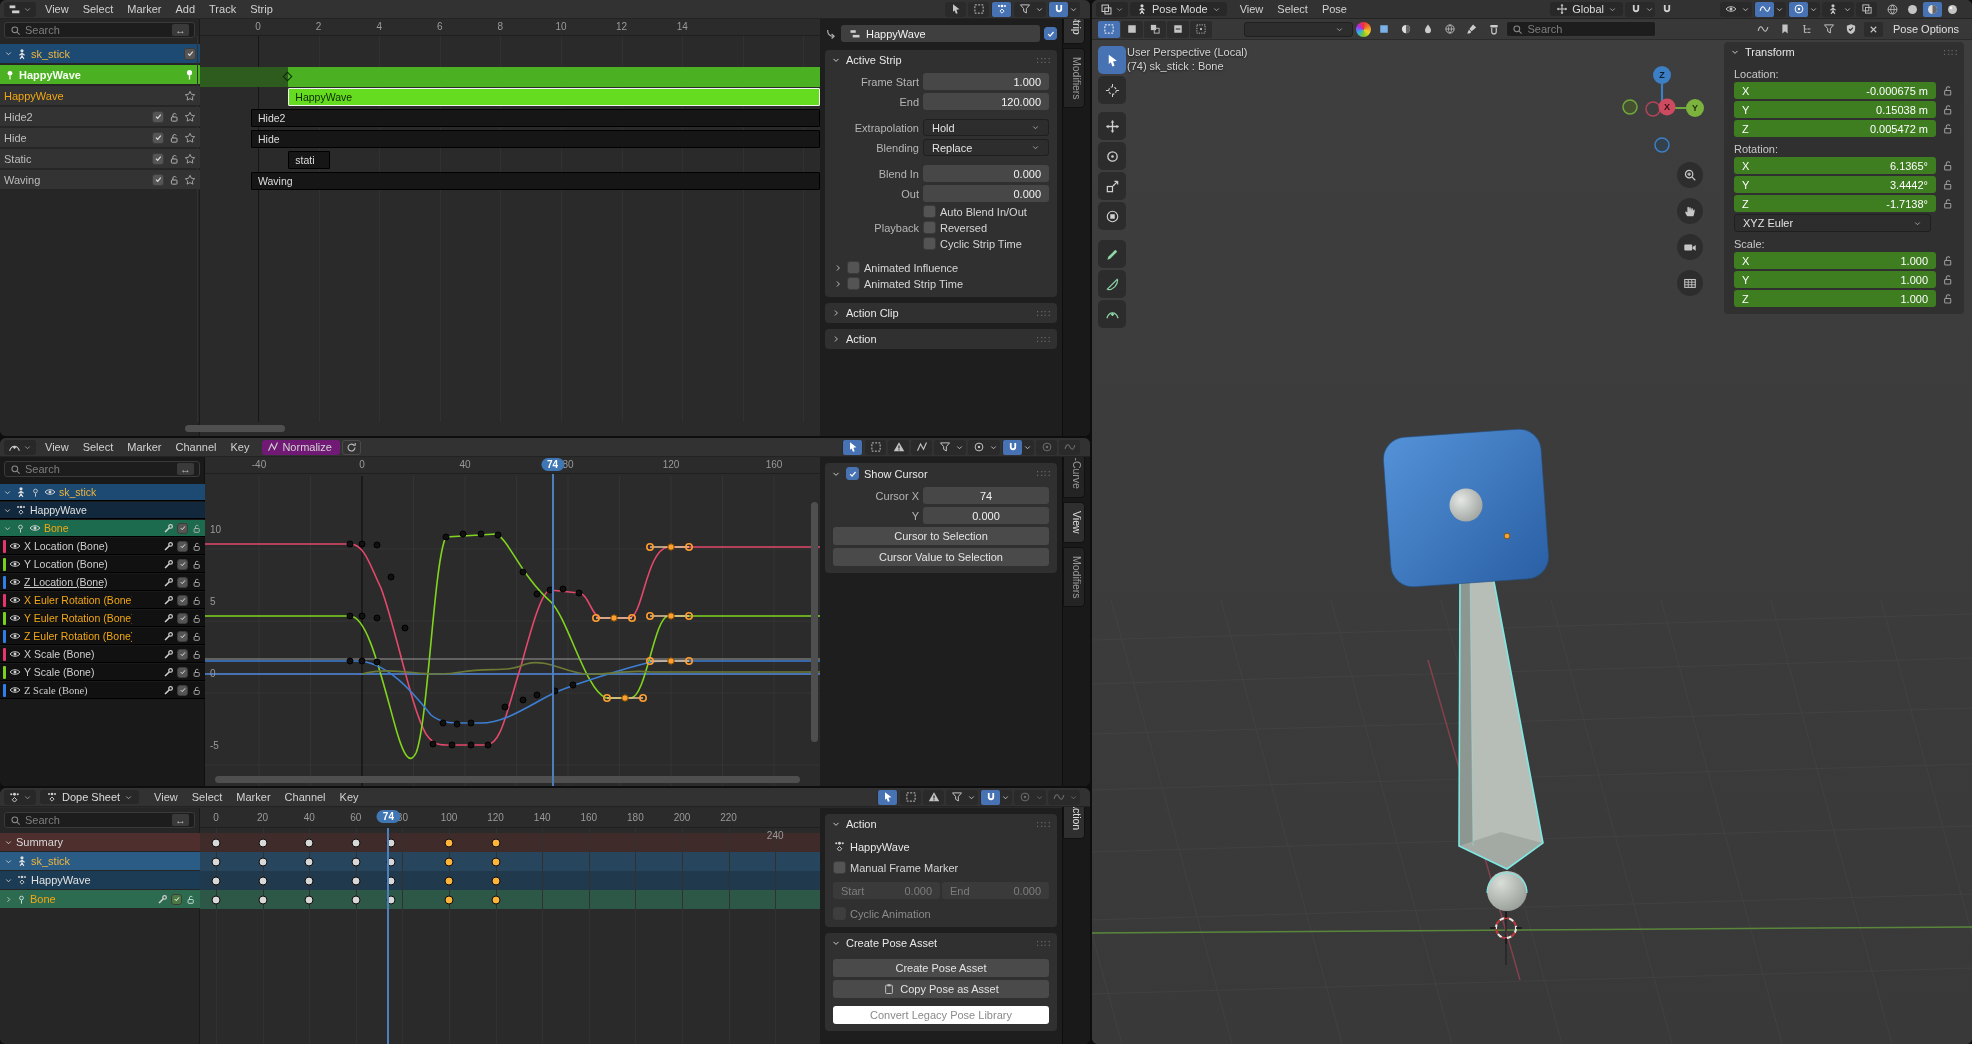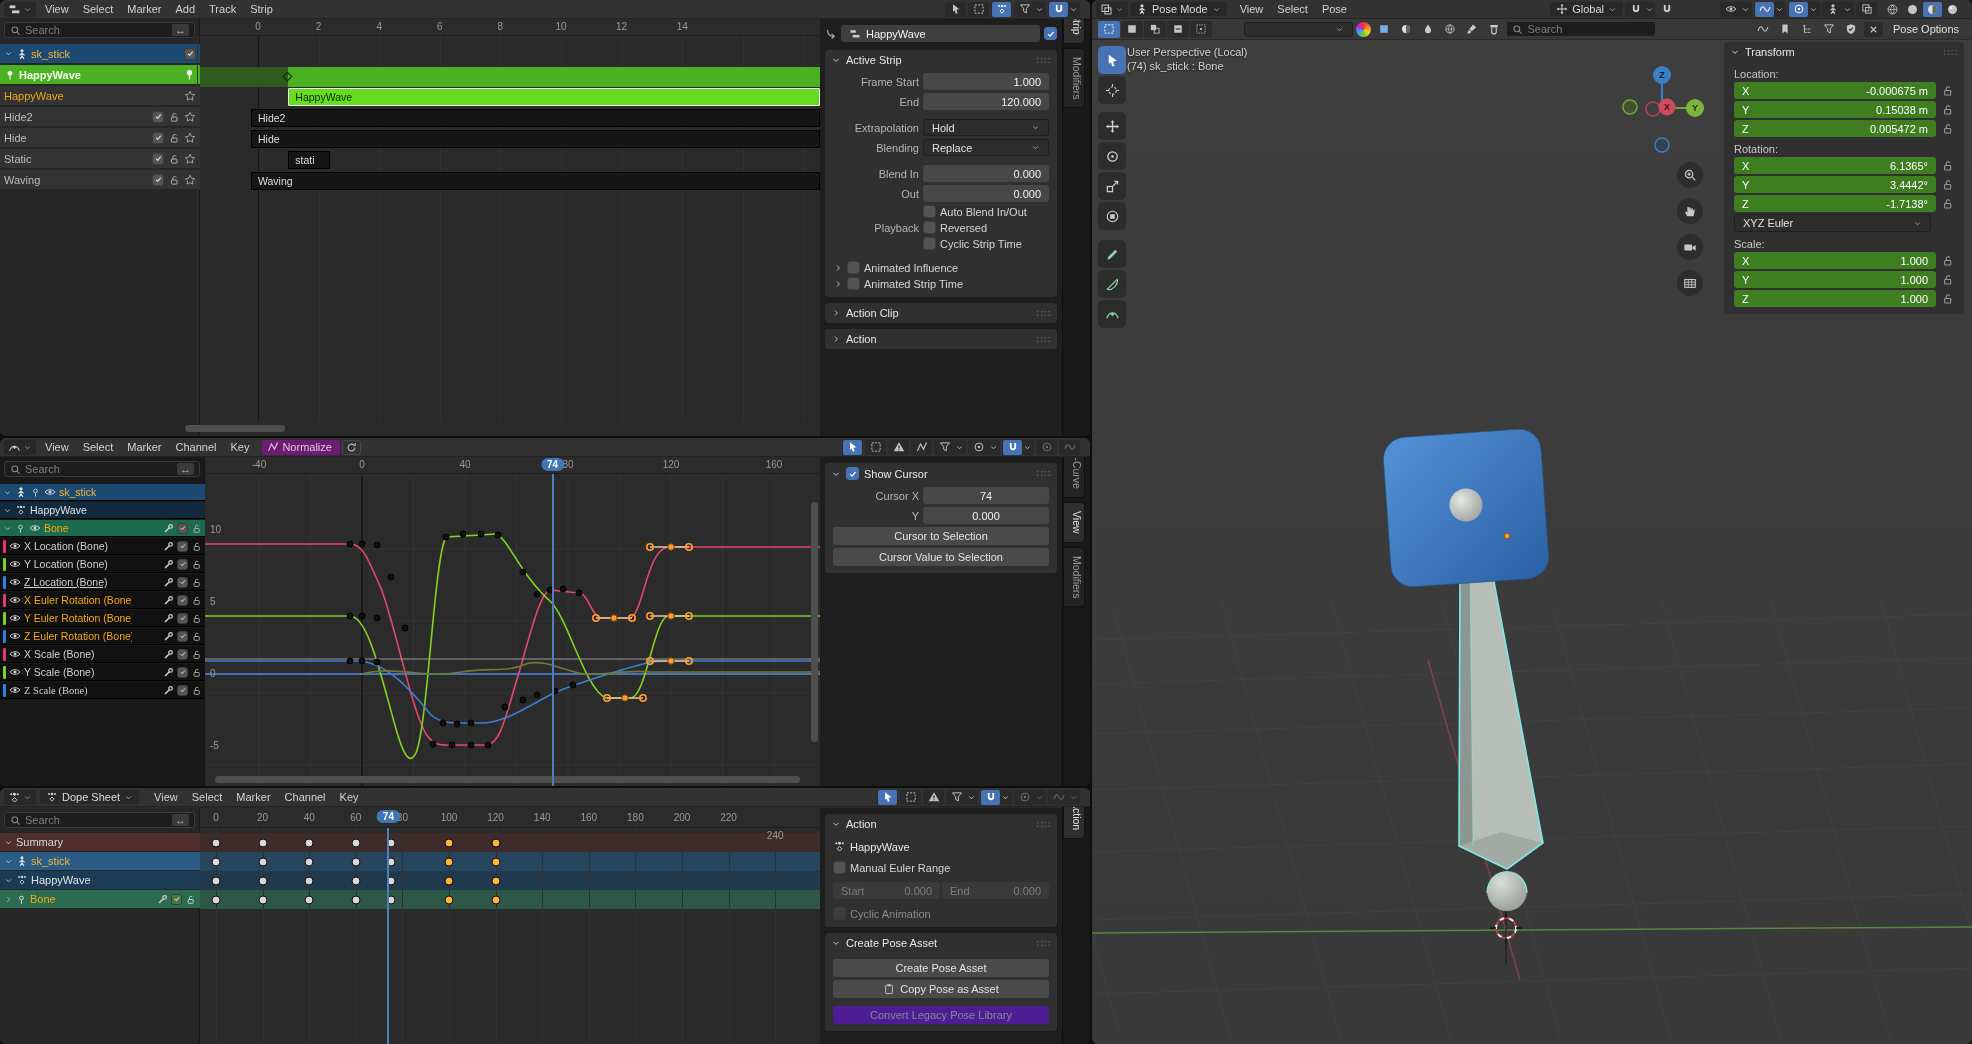--- a/index.html
+++ b/index.html
@@ -37,21 +37,21 @@
     justify-content:flex-end;padding:0 8px;color:#f2f2f2;font-size:11px;}
   .pfield.dd{justify-content:flex-start;background:#2d2d2d;border:1px solid #1f1f1f;color:#e2e2e2;}
   .pfield.dd .chev{margin-left:auto;}
   .pfield.dis{background:#3a3a3a;color:#7d7d7d;}
   .cb{width:13px;height:13px;border-radius:3px;background:#545454;border:1px solid #3c3c3c;flex:none;
     display:flex;align-items:center;justify-content:center;color:#fff;}
   .cb.on{background:#4772b3;border-color:#4772b3;}
   .cb.dis{background:#3e3e3e;}
   .pbtn{background:#4a4a4a;border-radius:3px;height:18px;display:flex;align-items:center;justify-content:center;
     gap:5px;color:#e3e3e3;font-size:11px;margin:3px 8px 0 8px;}
-  .pbtn.dim{color:#8a8a8a;background:#4c1d95;}
+  .pbtn.dim{color:#8a8a8a;background:#ffffff;}
   .vtabs{position:absolute;top:0;bottom:0;background:#191919;border-left:1px solid #0e0e0e;}
   .vtab{writing-mode:vertical-rl;font-size:10.5px;color:#9a9a9a;background:#242424;border:1px solid #111;
     border-radius:0 4px 4px 0;padding:8px 1px;margin:4px 0 0 0;width:22px;text-align:center;}
   .vtab.on{background:#2f2f2f;color:#e0e0e0;}
   .chrow{position:absolute;left:0;width:205px;height:17px;display:flex;align-items:center;gap:3px;
     padding:0 3px;background:#111;color:#cfcfcf;font-size:10.5px;border-bottom:1px solid #000;}
   .swatch{width:3px;height:13px;flex:none;border-radius:1px;}
   .keydot{position:absolute;width:9px;height:9px;border-radius:50%;background:#d8d8d8;border:1px solid #0d0d0d;
     transform:translate(-50%,-50%);}
   .keydot.sel{background:#ffb43c;}
@@ -1371,21 +1371,21 @@
                 <circle cx="8" cy="4" r="1.8" fill="currentColor"></circle>
                 <circle cx="12" cy="4" r="1.3" fill="currentColor"></circle>
                 <path d="M8,8l2.8,2.8L8,13.6 5.2,10.8z" fill="none" stroke="currentColor" stroke-width="1.2"></path>
               </svg>
             </span>
           </span>
         <span style="font-size:11px;color:#e8e8e8;">HappyWave</span>
         </div>
       <div class="prow" style="margin-top:8px;">
           <span class="cb"></span>
-        <span style="font-size:11px;color:#d6d6d6;">Manual Euler Range</span>
+        <span style="font-size:11px;color:#d6d6d6;">Manual Frame Marker</span>
         </div>
       <div class="prow" style="margin-top:8px;gap:2px;">
         <span class="pfield dis" style="justify-content:space-between;">
           <span>Start</span>
             <span>0.000</span>
           </span>
         <span class="pfield dis" style="justify-content:space-between;">
           <span>End</span>
             <span>0.000</span>
           </span>

